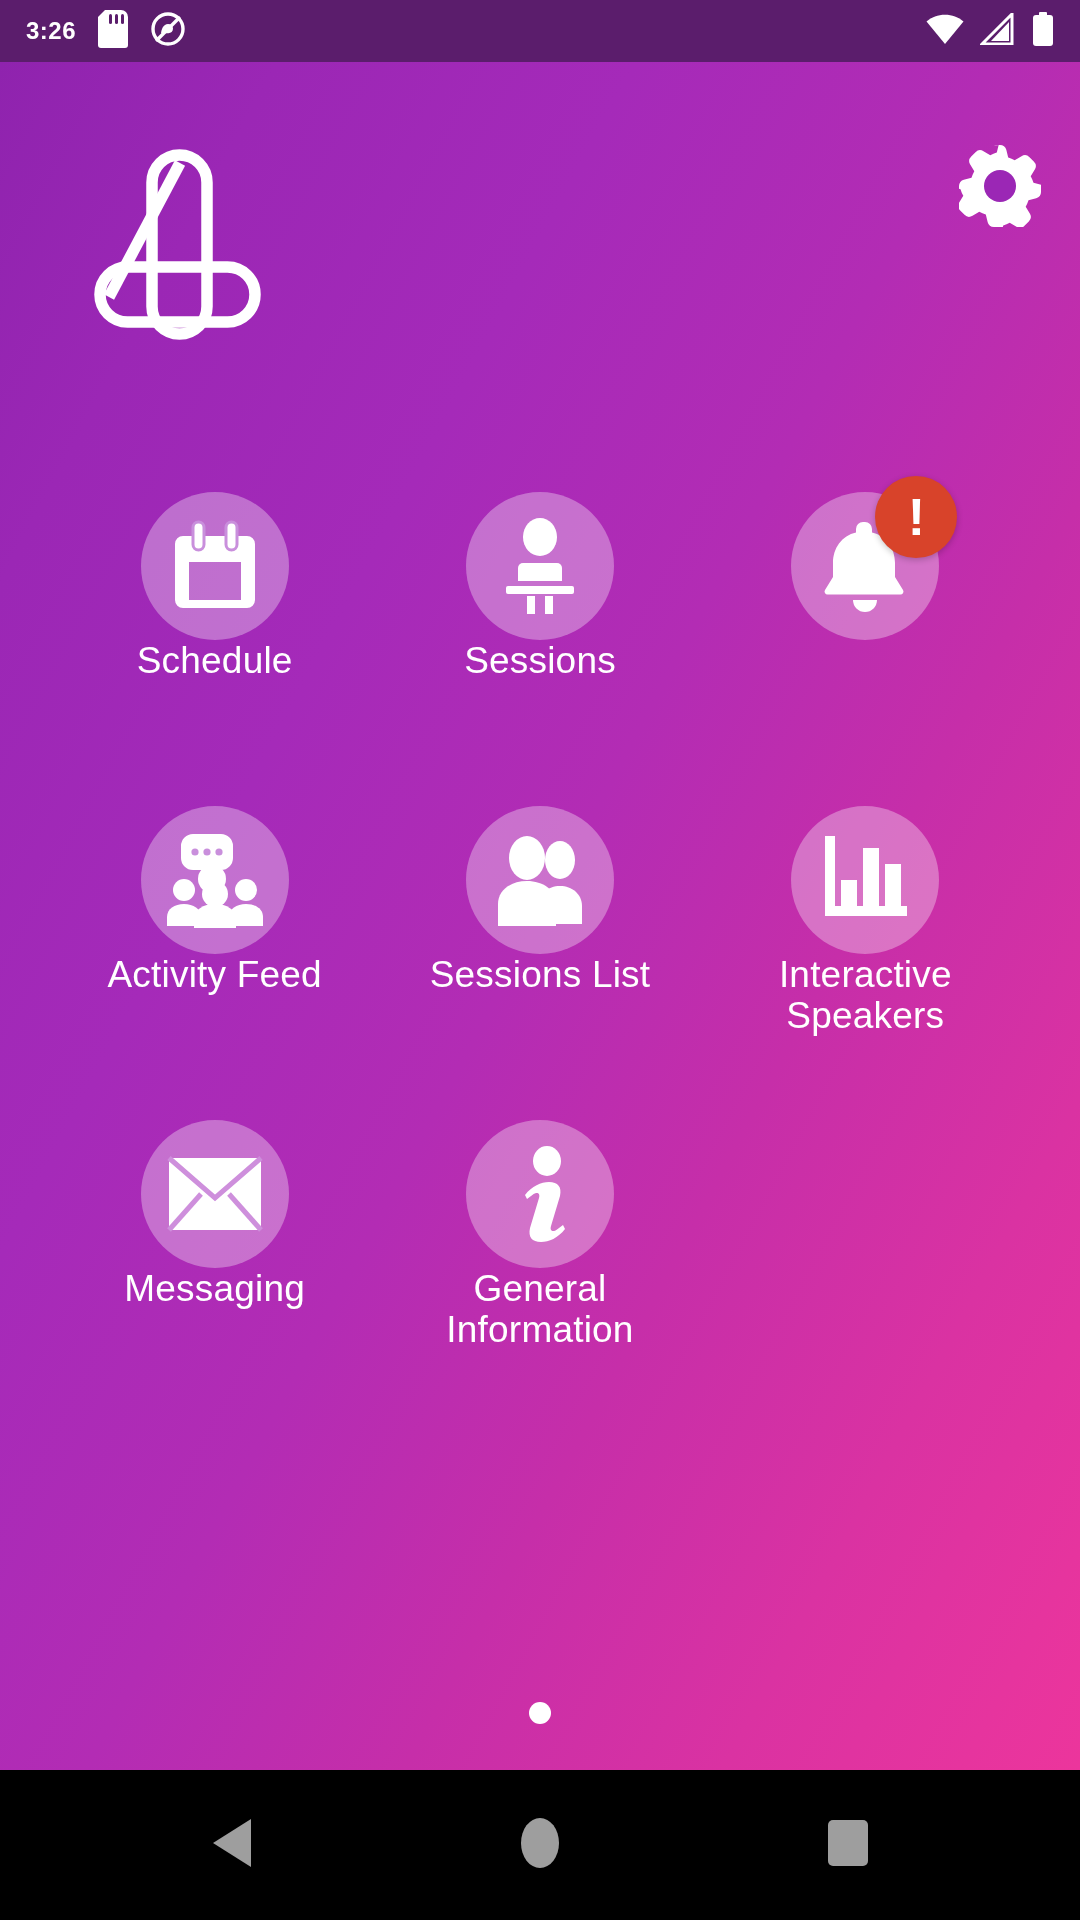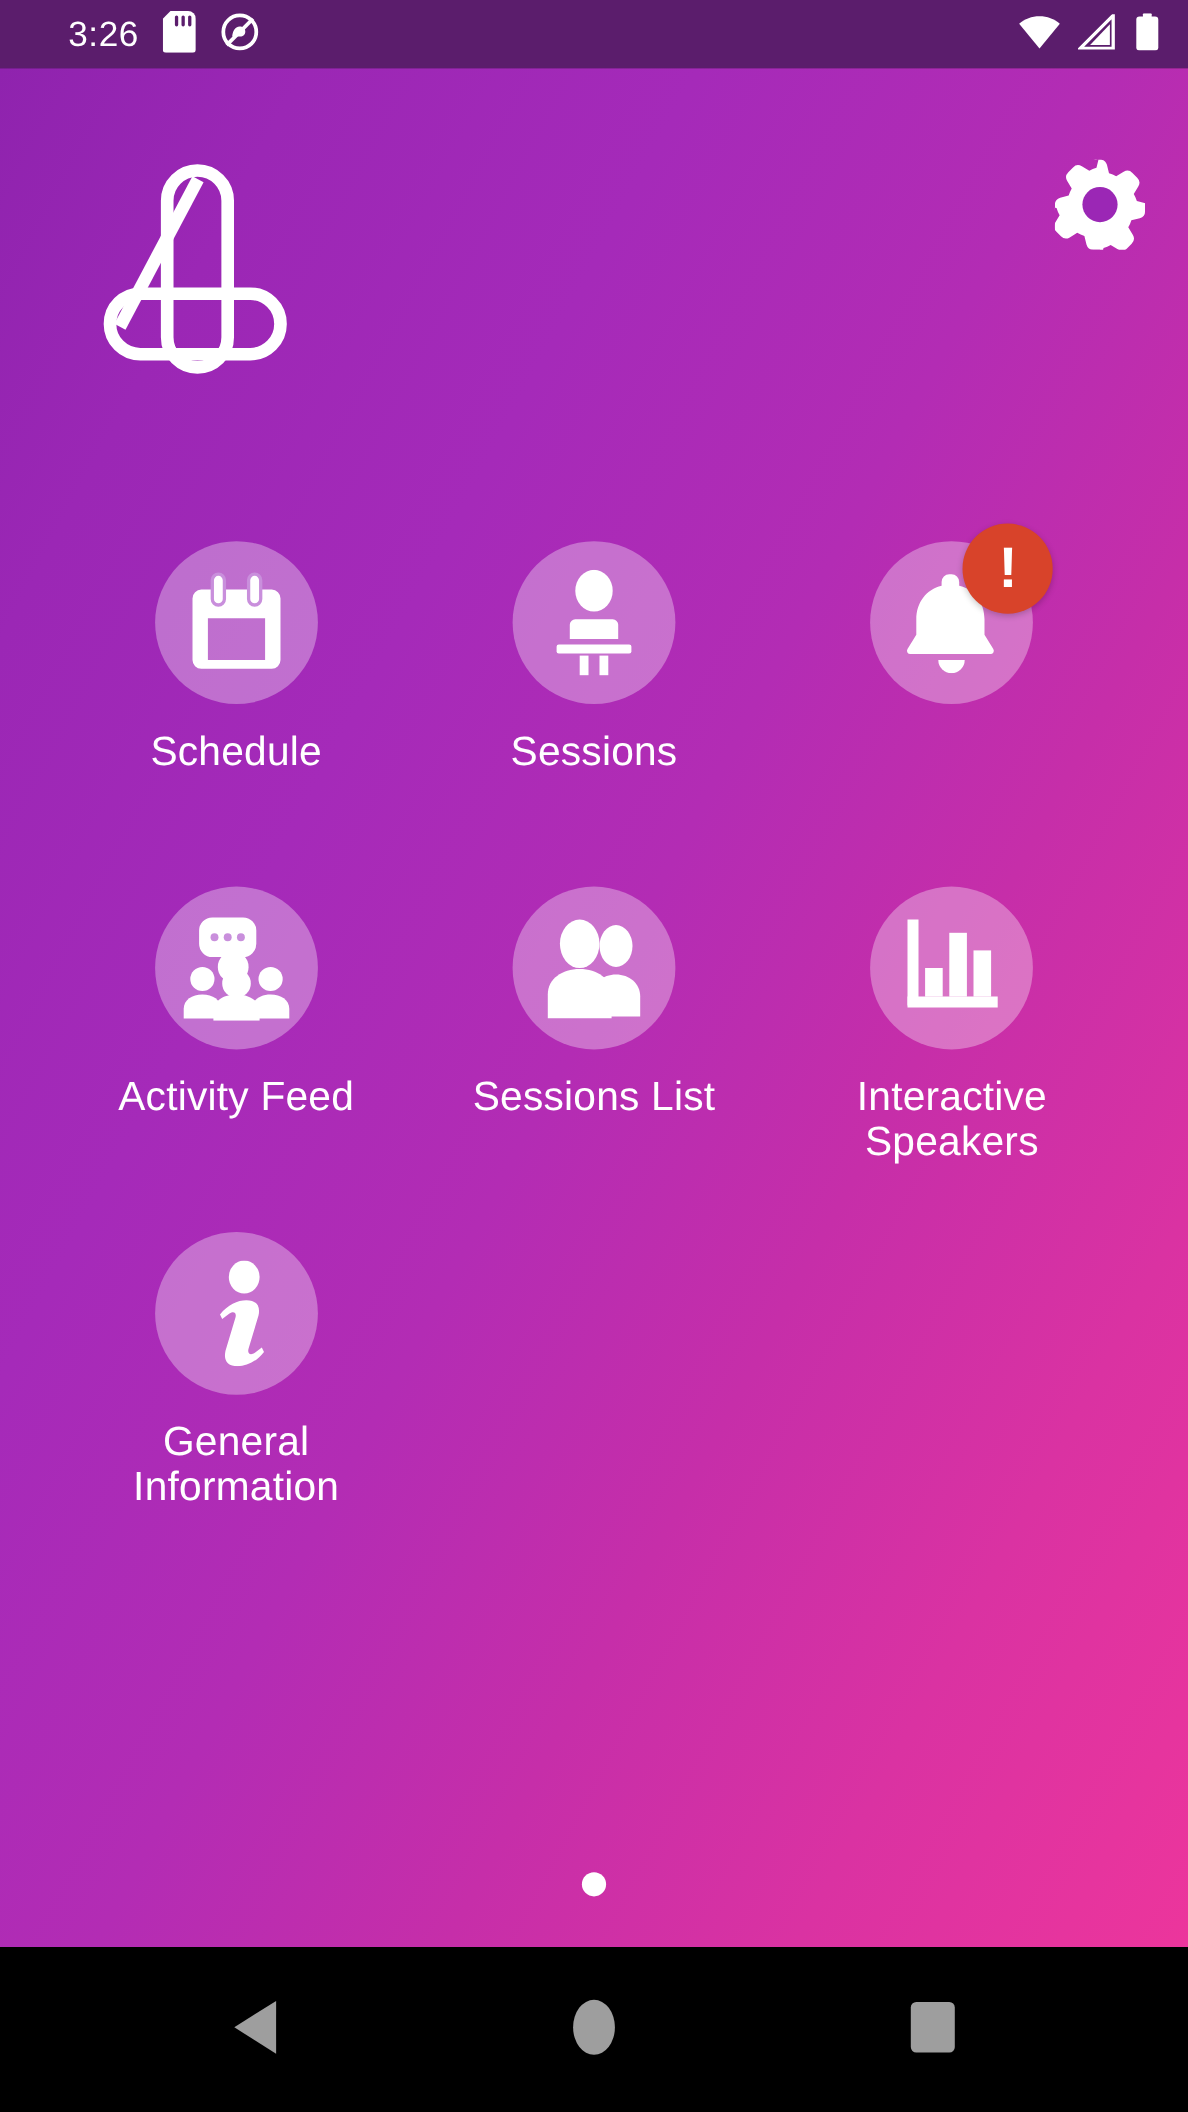--- a/index.html
+++ b/index.html
@@ -17,23 +17,22 @@
 
   
   #status-bar {
     height:62px; flex:0 0 62px;
     background:#5B1D6C;
     display:flex; align-items:center;
     padding:0 26px;
     color:#ffffff;
   }
   #status-clock {
-    font-size:32px; font-weight:400; letter-spacing:0.5px;
+    font-size:24px; font-weight:700; letter-spacing:0.5px;
     line-height:1;
-    margin-left:36px;
   }
   .sb-left { display:flex; align-items:center; gap:22px; }
   .sb-right { display:flex; align-items:center; gap:16px; margin-left:auto; }
   .sb-icon { display:block; }
 
   
   #app-body {
     position:relative;
     flex:1 1 auto;
     background:
@@ -93,21 +92,20 @@
     border-radius:50%;
     background:rgba(255,255,255,0.33);
   }
   .tile-glyph {
     position:relative;
     width:100px; height:100px;
     display:flex; align-items:center; justify-content:center;
   }
   .tile-glyph svg { display:block; }
   .tile-label {
-    margin-top:22px;
     color:#ffffff;
     font-size:37px;
     line-height:41px;
     text-align:center;
     font-weight:400;
     letter-spacing:0.2px;
     white-space:pre-line;
   }
   .tile-badge {
     position:absolute;
@@ -323,20 +321,34 @@
               <rect x="22" y="46" width="16" height="26" fill="#ffffff"></rect>
               <rect x="44" y="14" width="16" height="58" fill="#ffffff"></rect>
               <rect x="66" y="30" width="16" height="42" fill="#ffffff"></rect>
             </svg>
           </div>
         </div>
         <div class="tile-label">Interactive
 Speakers</div>
       </div>
 
+      <div class="tile">
+        <div class="tile-icon-wrap">
+          <div class="tile-circle"></div>
+          <div class="tile-glyph">
+            <svg width="96" height="76" viewBox="0 0 96 76">
+              <rect x="2" y="2" width="92" height="72" fill="#ffffff"></rect>
+              <path d="M2 2 48 42 94 2" fill="none" stroke="#CE8FDC" stroke-width="5"></path>
+              <path d="M2 74 34 38" fill="none" stroke="#CE8FDC" stroke-width="5"></path>
+              <path d="M94 74 62 38" fill="none" stroke="#CE8FDC" stroke-width="5"></path>
+            </svg>
+          </div>
+        </div>
+        <div class="tile-label">Messaging</div>
+      </div>
 
       <div class="tile">
         <div class="tile-icon-wrap">
           <div class="tile-circle"></div>
           <div class="tile-glyph">
             <svg width="70" height="96" viewBox="0 0 70 96">
               <ellipse cx="42" cy="15" rx="14" ry="15" fill="#ffffff"></ellipse>
               <path fill="#ffffff" d="M44 36c9 0 13 5 11 14l-9 30c-1.5 5 2 6.5 6 3.5l6-4.5 2 4c-7 9-16 13-24 13-9 0-13-5-11-14l9-30c1.5-5-2-6.5-6-3.5l-6 4.5-2-4c7-9 16-13 24-13z"></path>
             </svg>
           </div>

